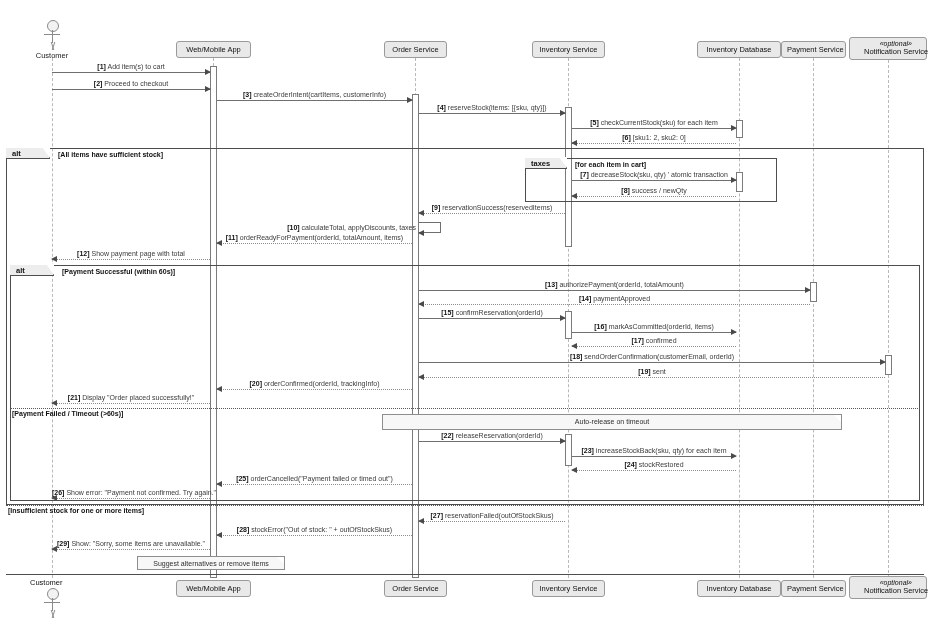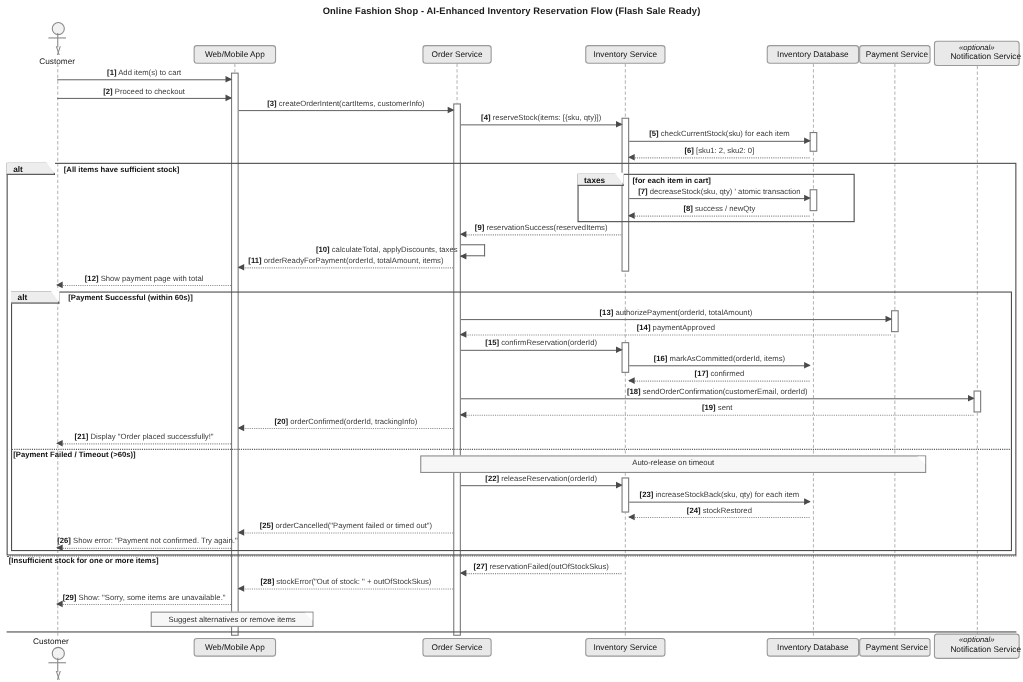--- a/index.html
+++ b/index.html
@@ -27,21 +27,21 @@
     border:1px solid #9a9a9a;
     border-radius:3px;
     font-size:7.5px;
     color:#111;
     text-align:center;
     line-height:1.25;
     padding:3px 5px;
     box-sizing:border-box;
     white-space:nowrap;
   }
-  .pbox.two{line-height:1.15;padding:2px 14px;}
+  .pbox.two{line-height:1.15;padding:2px 14px;text-align:right;}
   .pbox .stereo{font-style:italic;font-size:7px;display:block;}
 
   
   .actor{position:absolute;}
   .actor .head{
     position:absolute;left:6px;top:0;width:10px;height:10px;
     border:1px solid #8a8a8a;border-radius:50%;background:#f2f2f2;
   }
   .actor .body{position:absolute;left:11px;top:10px;width:0;height:13px;border-left:1px solid #8a8a8a;}
   .actor .arms{position:absolute;left:3px;top:14px;width:16px;height:0;border-top:1px solid #8a8a8a;}
@@ -115,21 +115,20 @@
     border-top:7px solid #ffffff;border-left:7px solid transparent;width:0;height:0;
   }
 
   .footrule{position:absolute;height:0;border-top:1px solid #4d4d4d;}
 </style>
 </head>
 <body>
 
 <div id="stage">
 
-  <div class="title">Online Fashion Shop - AI-Enhanced Inventory Reservation Flow (Flash Sale Ready)</div>
 
   <div class="lifeline" style="left:52px;  top:58px; height:520px;"></div>
   <div class="lifeline" style="left:213px; top:58px; height:520px;"></div>
   <div class="lifeline" style="left:415px; top:58px; height:520px;"></div>
   <div class="lifeline" style="left:568px; top:58px; height:520px;"></div>
   <div class="lifeline" style="left:739px; top:58px; height:520px;"></div>
   <div class="lifeline" style="left:813px; top:58px; height:520px;"></div>
   <div class="lifeline" style="left:888px; top:60px; height:518px;"></div>
 
   <div class="actor" style="left:41px;top:20px;">

